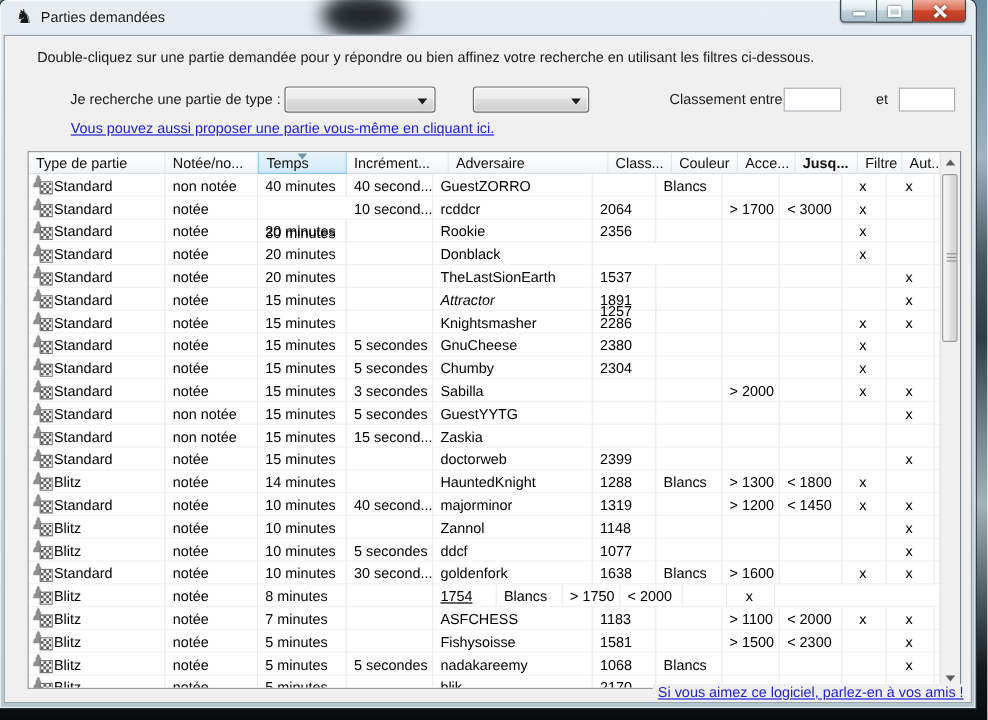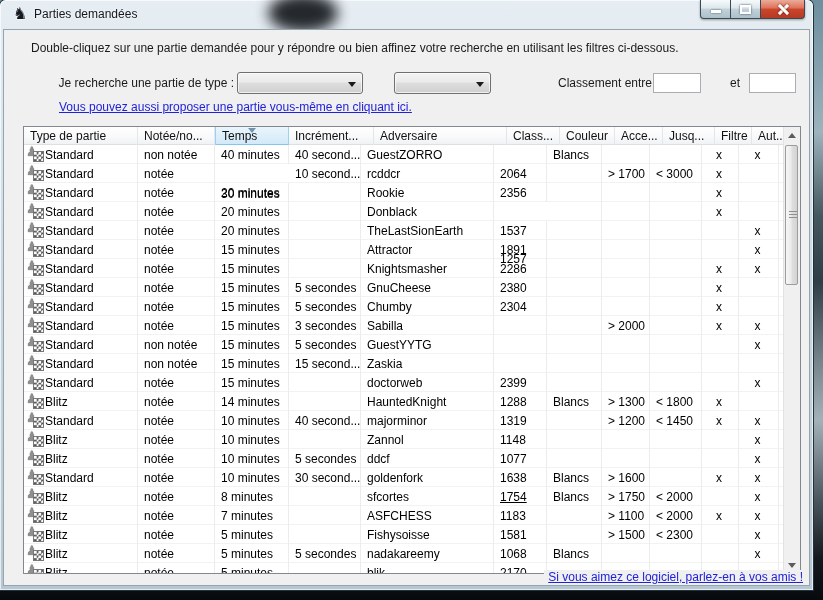--- a/index.html
+++ b/index.html
@@ -155,21 +155,21 @@
       <div class="table">
         <div class="thead">
             <div class="th" style="width: 114px;"><span>Type de partie</span></div>
             <div class="th" style="width: 77px;"><span>Notée/no...</span></div>
             <div class="th sorted" style="width: 74px;"><span>Temps</span><i class="sort-arrow"></i></div>
             <div class="th" style="width: 85px;"><span>Incrément...</span></div>
             <div class="th" style="width: 133px;"><span>Adversaire</span></div>
             <div class="th" style="width: 53px;"><span>Class...</span></div>
             <div class="th" style="width: 55px;"><span>Couleur</span></div>
             <div class="th" style="width: 48px;"><span>Acce...</span></div>
-            <div class="th" style="width: 52px;"><span>Jusq...</span></div>
+            <div class="th" style="width: 52px; font-weight: bold;"><span>Jusq...</span></div>
             <div class="th" style="width: 37px;"><span>Filtre</span></div>
             <div class="th" style="width: 40px;"><span>Aut...</span></div>
           </div>
         <div class="tbody">
             <div class="tr">
               <div class="td c0" style="width: 114px;">
                 <span class="type-icon">
                   <span class="pawn">♟</span>
                   <span class="board"></span>
                 </span>
@@ -266,21 +266,21 @@
               <div class="td c0" style="width: 114px;">
                 <span class="type-icon">
                   <span class="pawn">♟</span>
                   <span class="board"></span>
                 </span>
                 <span>Standard</span>
               </div>
               <div class="td" style="width: 77px;">notée</div>
               <div class="td" style="width: 74px;">15 minutes</div>
               <div class="td" style="width: 72px;"></div>
-              <div class="td" style="width: 133px;">Attractor</div>
+              <div class="td" style="width: 133px; font-style: italic;">Attractor</div>
               <div class="td" style="width: 53px;">1891</div>
               <div class="td" style="width: 55px;"></div>
               <div class="td" style="width: 48px;"></div>
               <div class="td" style="width: 52px;"></div>
               <div class="td center" style="width: 37px;"></div>
               <div class="td center" style="width: 40px;">x</div>
             </div>
             <div class="tr">
               <div class="td c0" style="width: 114px;">
                 <span class="type-icon">
@@ -513,21 +513,20 @@
               <div class="td c0" style="width: 114px;">
                 <span class="type-icon">
                   <span class="pawn">♟</span>
                   <span class="board"></span>
                 </span>
                 <span>Blitz</span>
               </div>
               <div class="td" style="width: 77px;">notée</div>
               <div class="td" style="width: 74px;">8 minutes</div>
               <div class="td" style="width: 72px;"></div>
-              <div class="td" style="width: 133px;">sfcortes</div>
               <div class="td" style="width: 53px; text-decoration: underline;">1754</div>
               <div class="td" style="width: 55px;">Blancs</div>
               <div class="td" style="width: 48px;">&gt; 1750</div>
               <div class="td" style="width: 52px;">&lt; 2000</div>
               <div class="td center" style="width: 37px;"></div>
               <div class="td center" style="width: 40px;">x</div>
             </div>
             <div class="tr">
               <div class="td c0" style="width: 114px;">
                 <span class="type-icon">

